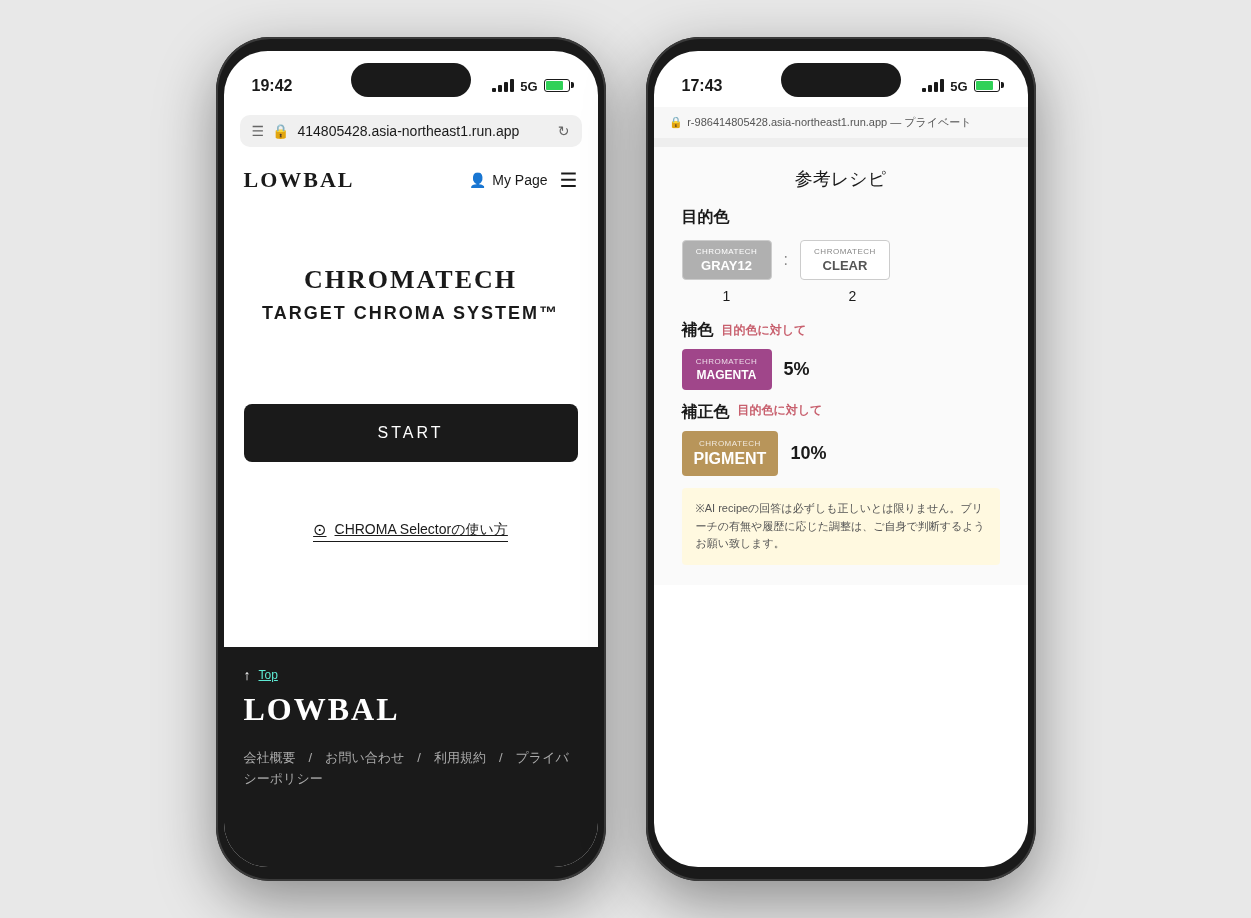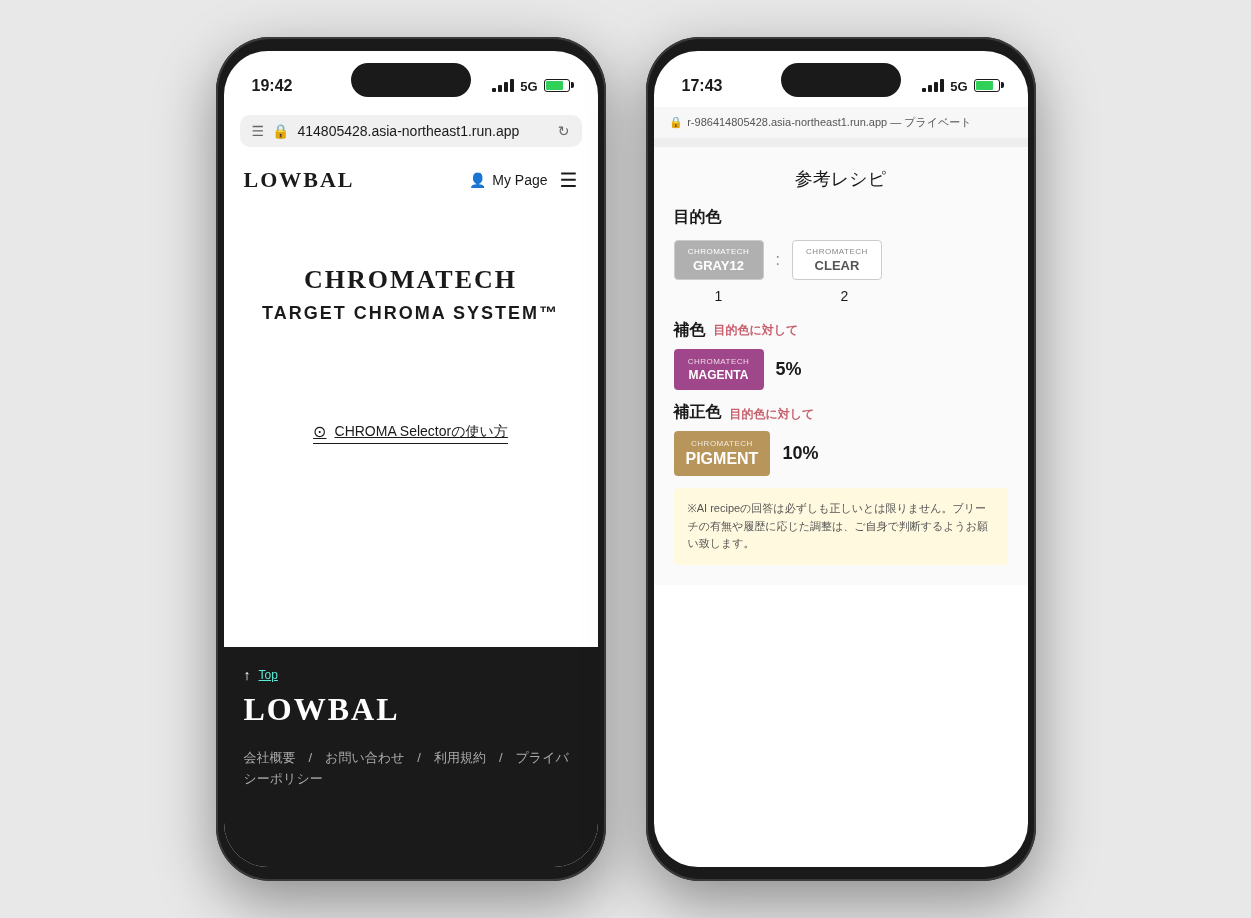--- a/index.html
+++ b/index.html
@@ -305,21 +305,21 @@
     .chevron-down {
       text-align: center;
       font-size: 20px;
       color: #555;
       padding: 8px 0 16px;
     }
 
     
     .recipe-section {
       background: #fafafa;
-      padding: 20px 20px;
+      padding: 20px 28px;
       margin: 0 0 0;
     }
     .recipe-title {
       font-size: 18px;
       text-align: center;
       color: #1a1a1a;
       margin-bottom: 16px;
       font-family: serif;
     }
 
@@ -449,21 +449,21 @@
       color: #1a1a1a;
     }
 
     .correction-label {
       font-size: 16px;
       font-weight: 600;
       color: #1a1a1a;
       margin-top: 12px;
       margin-bottom: 4px;
       display: flex;
-      align-items: flex-end;
+      align-items: flex-start;
       gap: 8px;
     }
 
     .disclaimer {
       background: #fff9e0;
       padding: 12px 14px;
       margin: 12px 0 0;
       font-size: 11px;
       color: #555;
       line-height: 1.6;
@@ -515,20 +515,21 @@
         </div>
         <span class="nav-hamburger">☰</span>
       </div>
     </div>
 
     <div class="hero-content">
       <div class="hero-title">CHROMATECH</div>
       <div class="hero-subtitle">TARGET CHROMA SYSTEM™</div>
     </div>
 
+    <button class="start-button">START</button>
 
     <div style="display:flex;justify-content:center;margin-top:28px;">
       <div class="instagram-link">
         <span style="font-size:16px;">⊙</span>
         <span>CHROMA Selectorの使い方</span>
       </div>
     </div>
 
     <div class="phone-footer">
       <div style="display:flex;align-items:center;gap:8px;margin-bottom:8px;">

